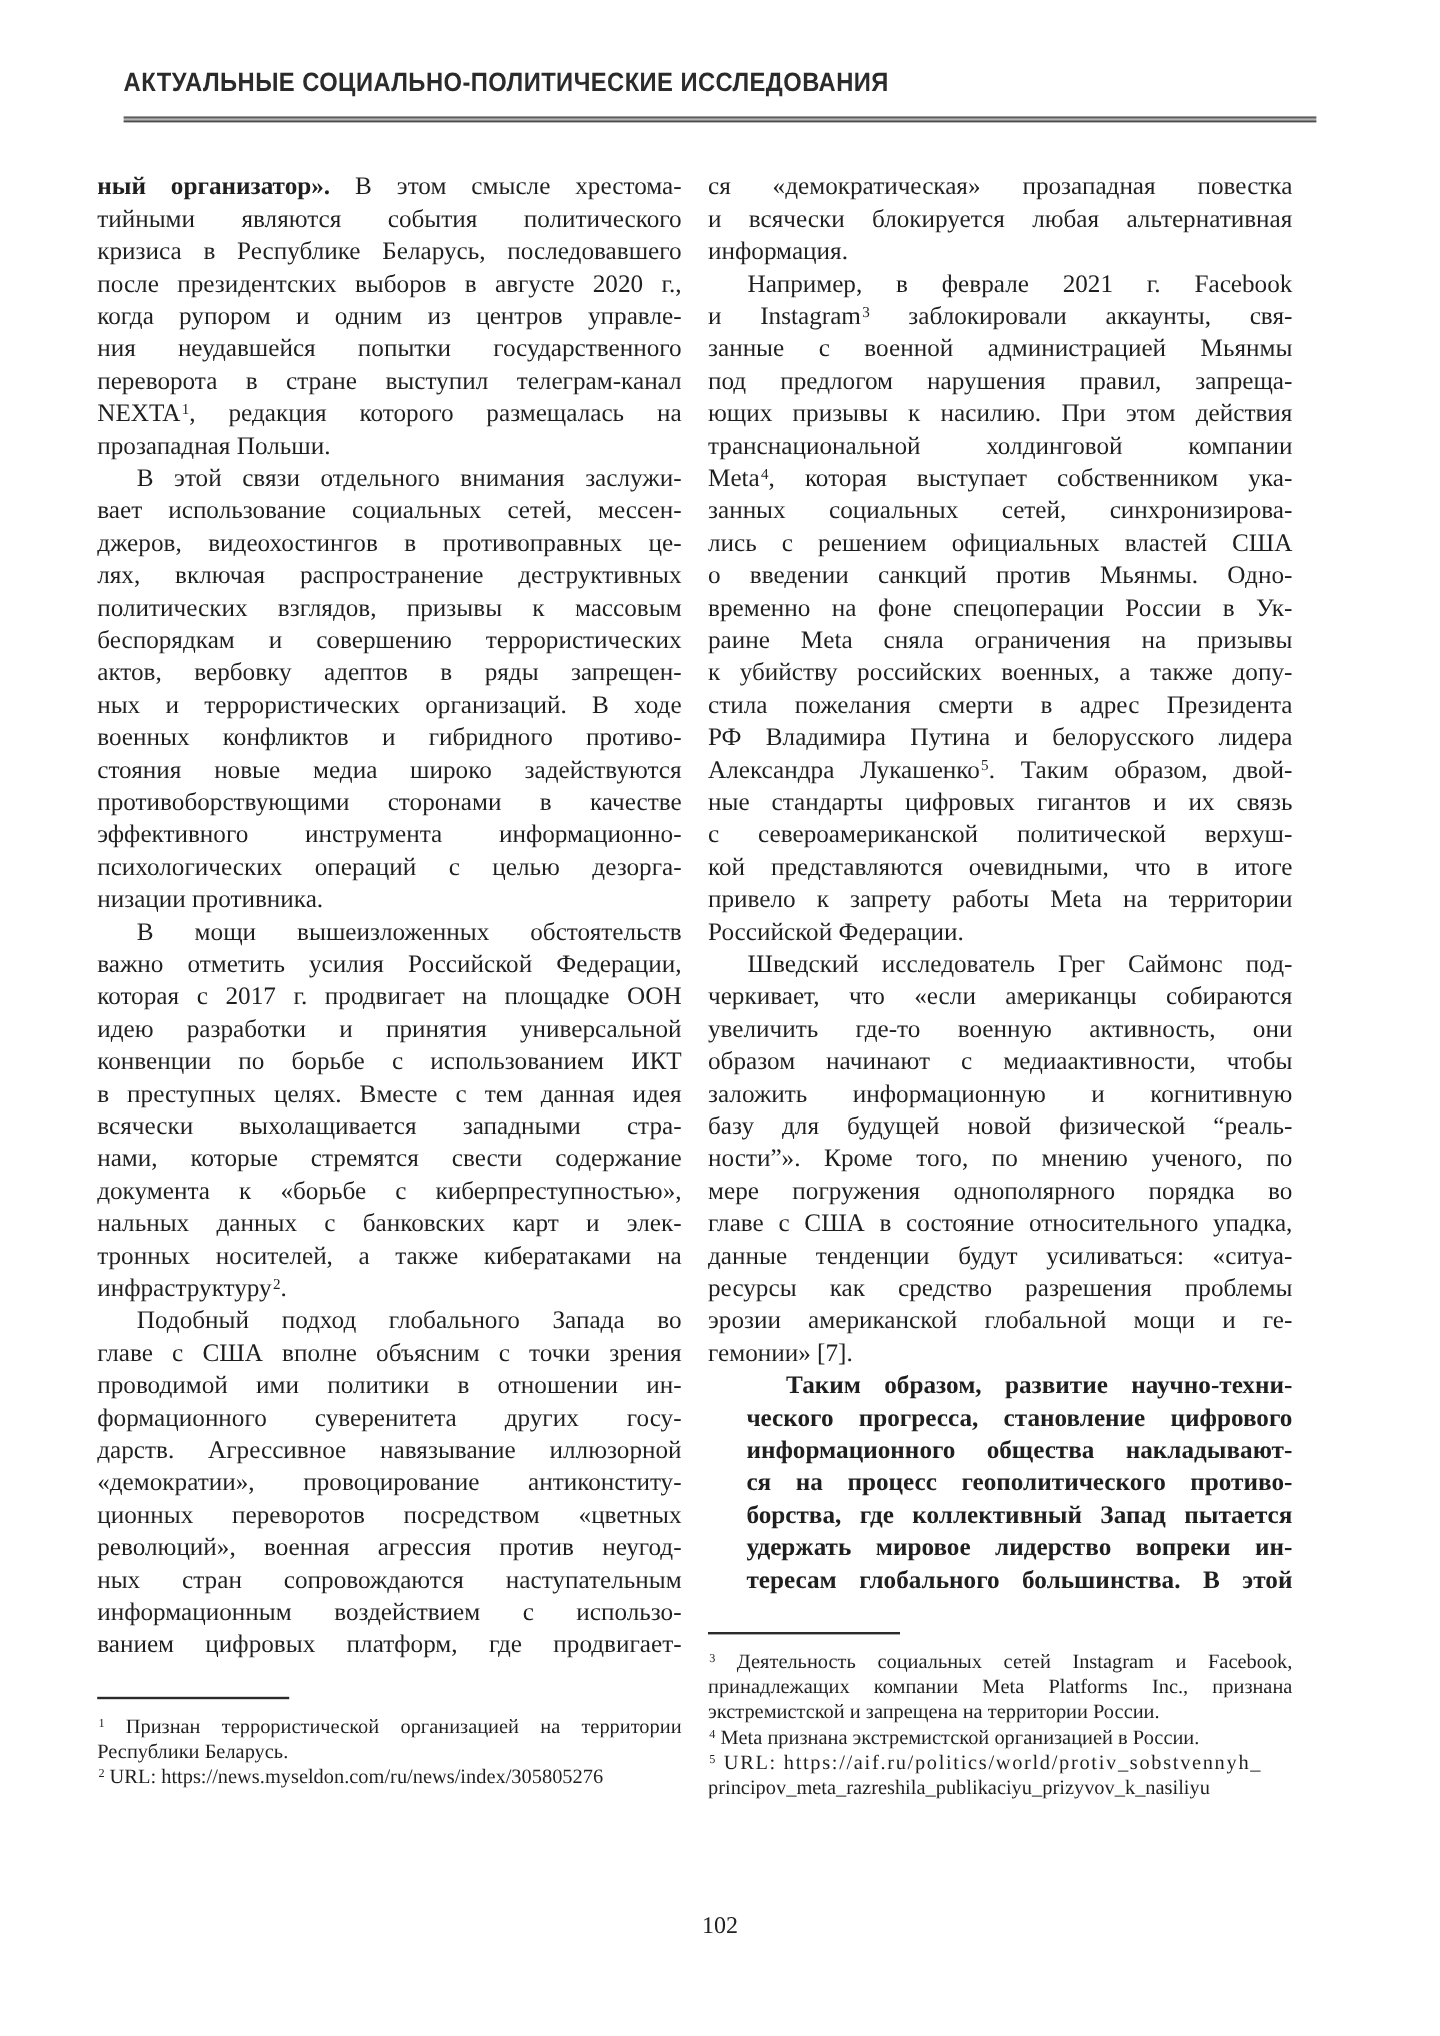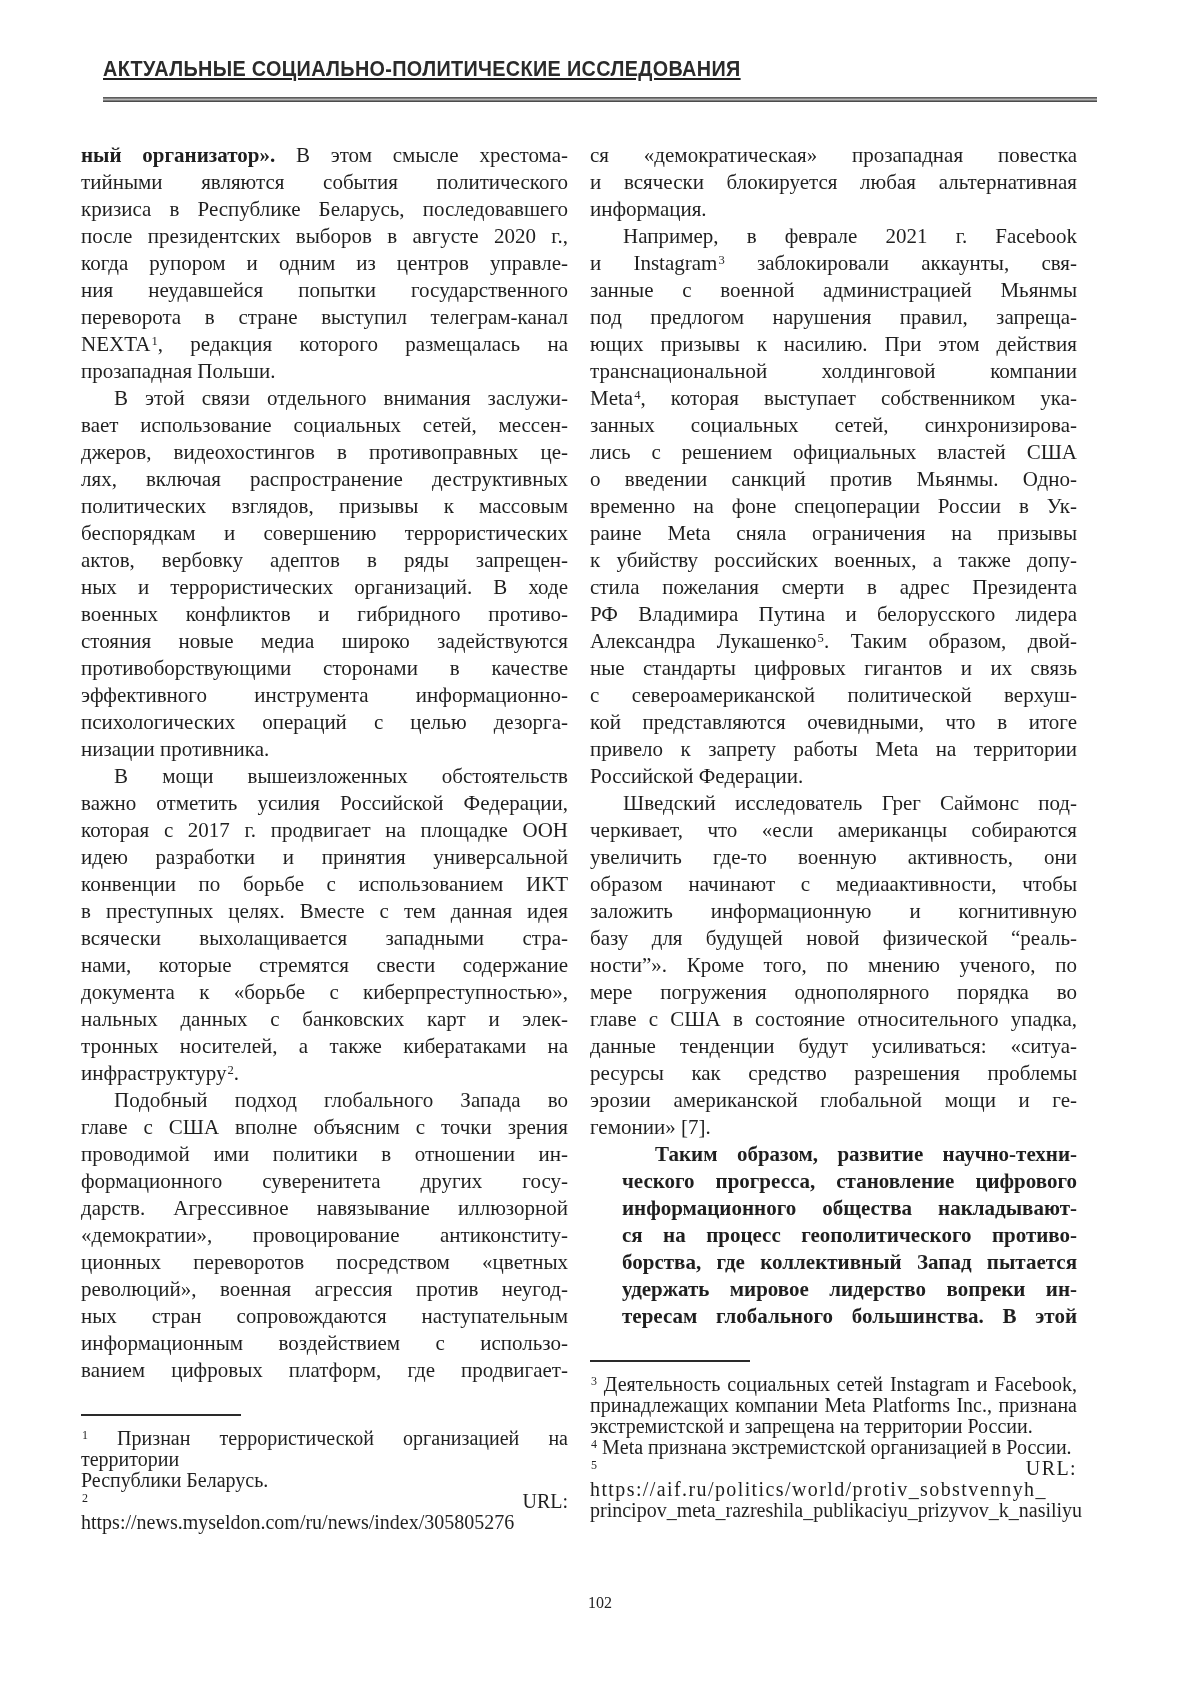--- a/index.html
+++ b/index.html
@@ -1,43 +1,43 @@
 <!DOCTYPE html>
 <html lang="ru"><head>
 <meta charset="utf-8">
 <style>
   html,body { margin:0; padding:0; background:#ffffff; }
   .page {
     position:relative; width:1200px; height:1697px; background:#ffffff;
     font-family:"Liberation Serif", serif; color:#1f1f1f; overflow:hidden;
   }
-  .header { padding:56px 103px 0 103px;text-decoration:underline; }
+  .header { padding:56px 103px 0 103px; }
   .header-title {
     font-family:"Liberation Sans", sans-serif; font-weight:700; font-size:22px;
     letter-spacing:0.4px; color:#2b2b2b; white-space:nowrap;
     transform:scaleX(0.9); transform-origin:left center;
   }
   .header-rule {
     margin-top:15px; height:5px;
     background:linear-gradient(to bottom,#5d5d5d 0%,#5d5d5d 22%,#b4b4b4 42%,#b4b4b4 58%,#4c4c4c 80%,#4c4c4c 100%);
   }
   .columns { display:flex; gap:22px; padding:0 81px; margin-top:40px; }
   .col { width:487px; }
   .tline { font-size:21px; line-height:27px; text-align:justify; text-align-last:justify; }
   .tline.last { text-align-last:left; }
   .tline.indent { text-indent:33px; }
   .tline.bold { font-weight:700;margin-left:32px; }
   sup { font-size:0.6em; line-height:0; vertical-align:baseline; position:relative; top:-0.5em; margin-left:1px; }
   .footnotes { margin-top:30px; }
   .fn-rule { width:160px; height:2px; background:#2a2a2a; margin-bottom:12px; }
-  .footnotes .tline { font-size:20px; line-height:21px; }
+  .footnotes .tline { font-size:17px; line-height:21px; }
   .tline.spread { letter-spacing:1.4px; text-align-last:left; }
   .page-number {
     position:absolute; left:0; right:0; top:1594px; text-align:center;
-    font-size:16px; color:#222222;
+    font-size:20px; color:#222222;
   }
 </style>
 </head>
 <body>
 
 <div class="page">
   <div class="header">
     <div class="header-title">АКТУАЛЬНЫЕ СОЦИАЛЬНО-ПОЛИТИЧЕСКИЕ ИССЛЕДОВАНИЯ</div>
     <div class="header-rule"></div>
   </div>

